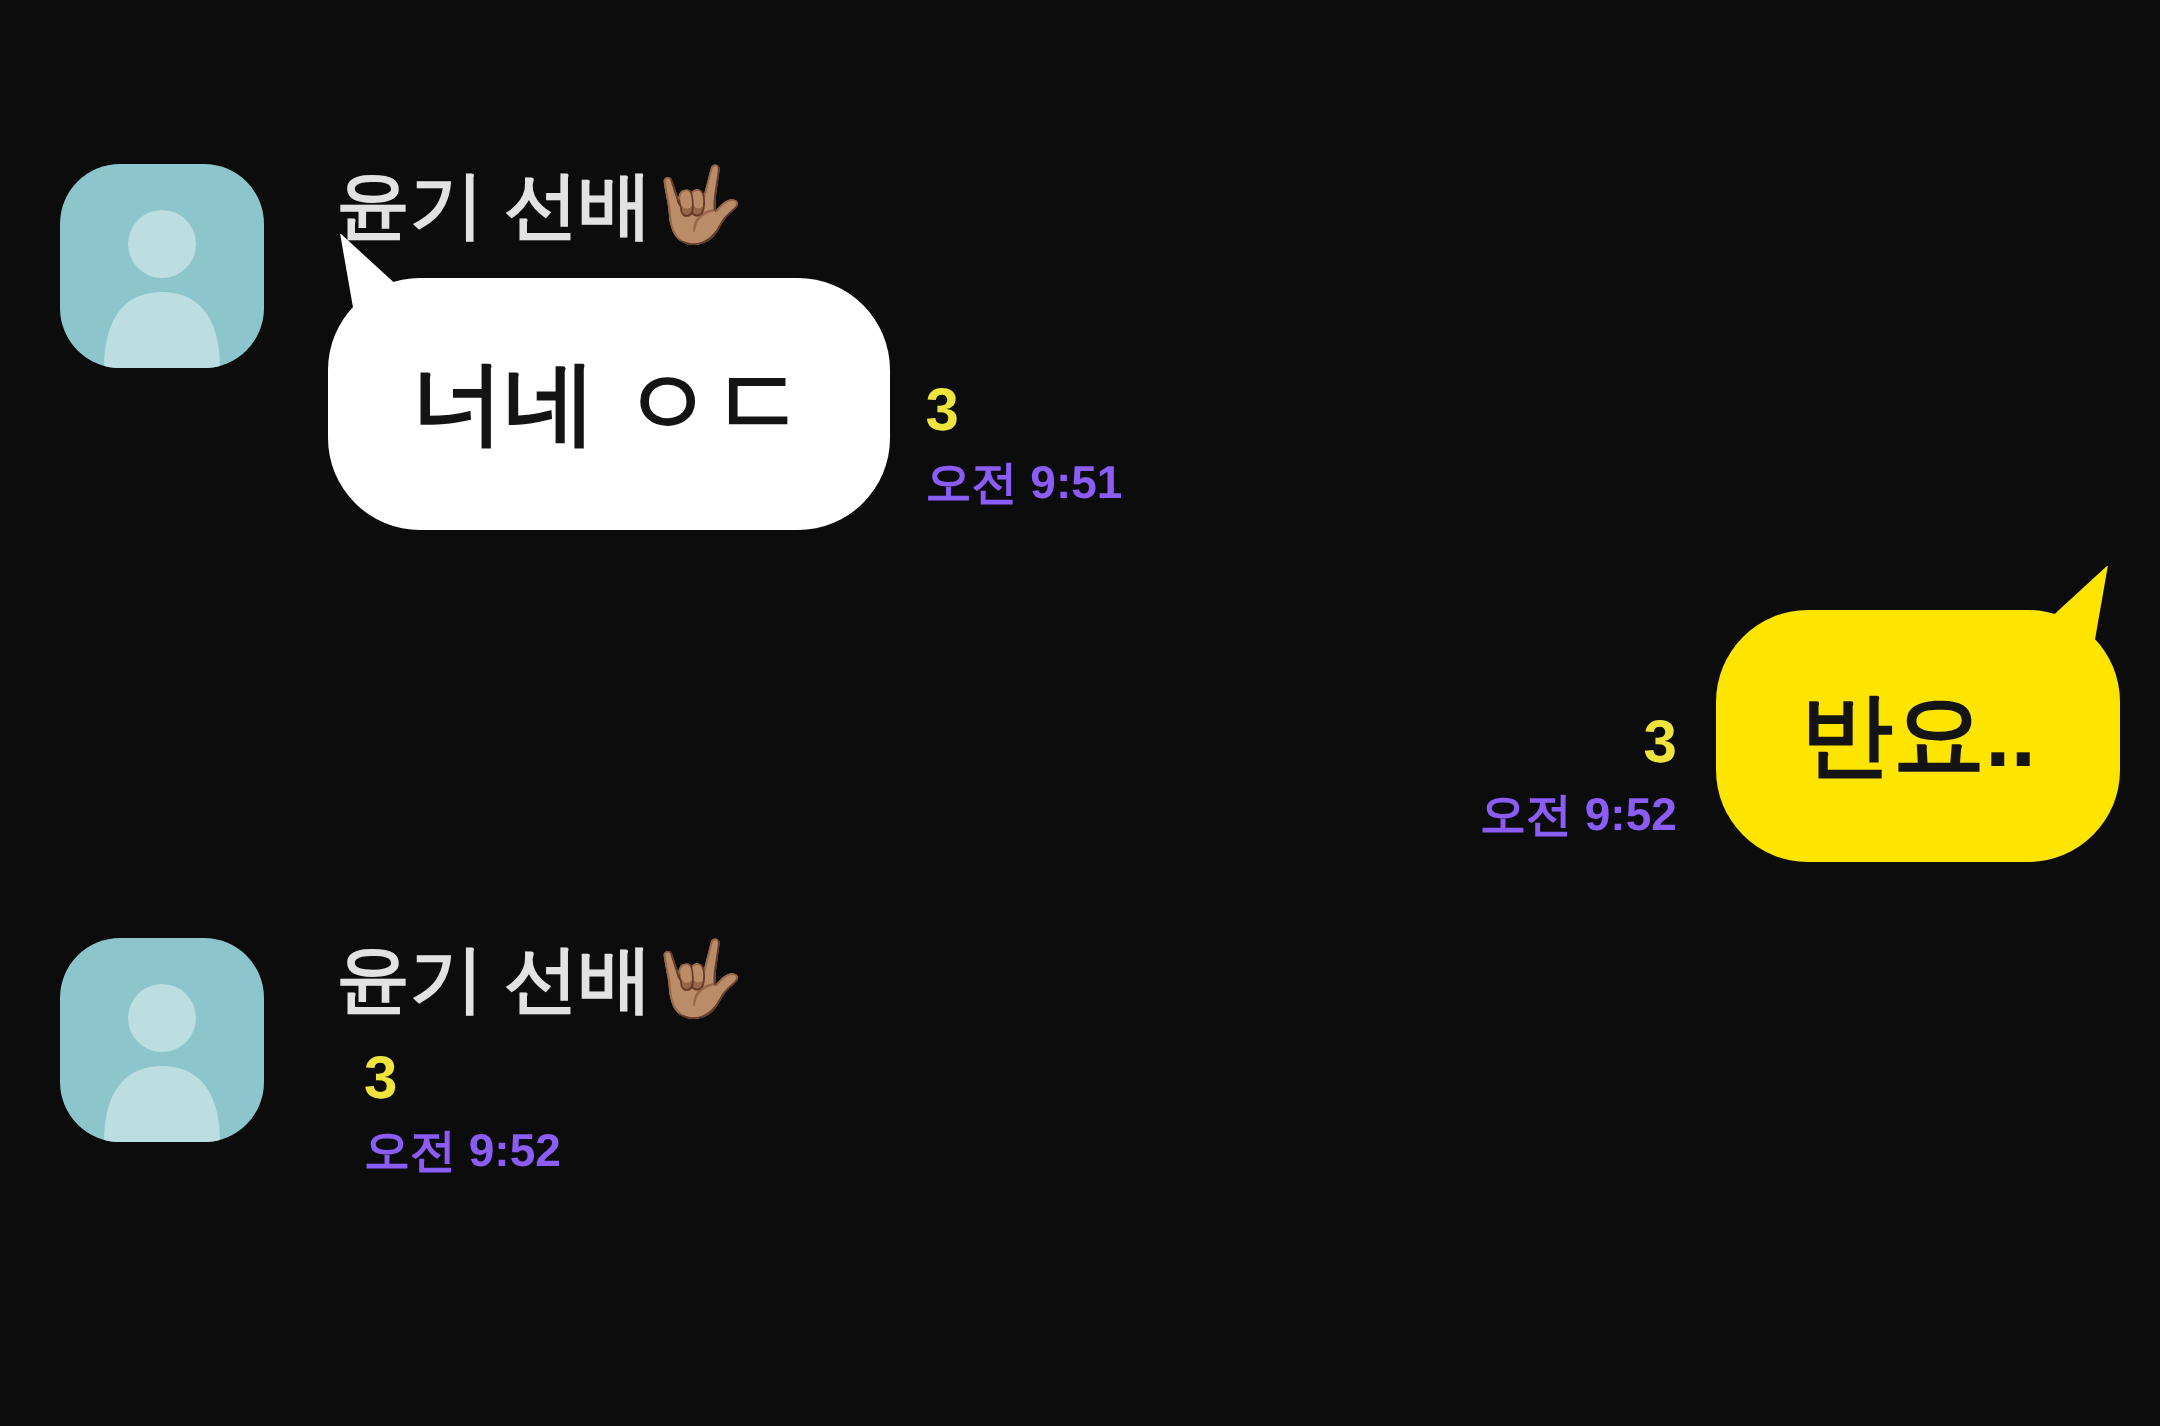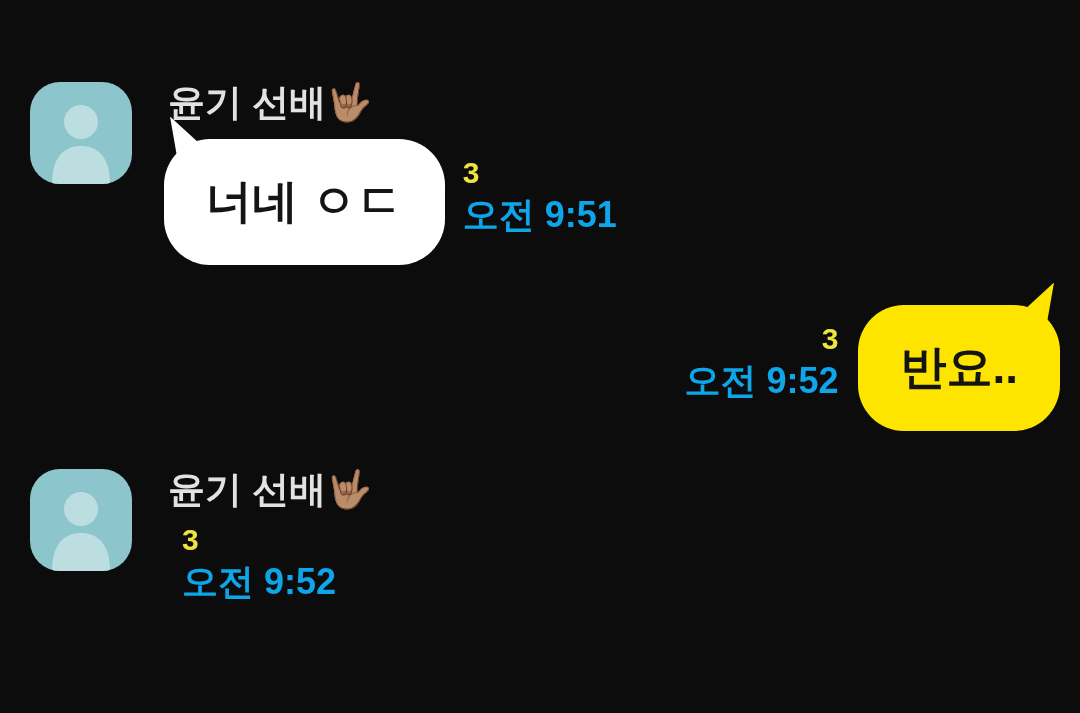--- a/index.html
+++ b/index.html
@@ -32,21 +32,21 @@
   .content { display: flex; flex-direction: column; align-items: flex-start; }
 
   .sender {
     font-size: 37px;
     font-weight: 700;
     color: #e2e2e2;
     line-height: 1.15;
     margin: 0 0 14px 4px;
   }
 
-  .row { display: flex; align-items: center; }
+  .row { display: flex; align-items: flex-end; }
 
   .bubble {
     position: relative;
     display: flex; align-items: center;
     height: 126px;
     padding: 0 42px;
     border-radius: 46px;
     font-size: 46px;
     font-weight: 700;
     color: #141414;
@@ -69,21 +69,21 @@
     width: 48px; height: 44px;
     background: #fee500;
     clip-path: polygon(100% 0, 84% 100%, 0 100%);
   }
 
   .meta { display: flex; flex-direction: column; gap: 9px; margin-bottom: 12px; }
   .meta.after  { margin-left: 18px;  align-items: flex-start; }
   .meta.before { margin-right: 20px; align-items: flex-end; }
 
   .unread { font-size: 30px; font-weight: 700; color: #efe33d; line-height: 1; }
-  .time   { font-size: 36px; font-weight: 700; color: #0ea5e9; line-height: 1; }
+  .time   { font-size: 23px; font-weight: 700; color: #8b5cf6; line-height: 1; }
 </style>
 </head>
 <body>
 
 <div class="chat">
 
   <section class="group left">
     <div class="avatar">
       <svg viewBox="0 0 102 102" width="102" height="102">
         <circle cx="51" cy="40" r="17" fill="#bddee1"></circle>

